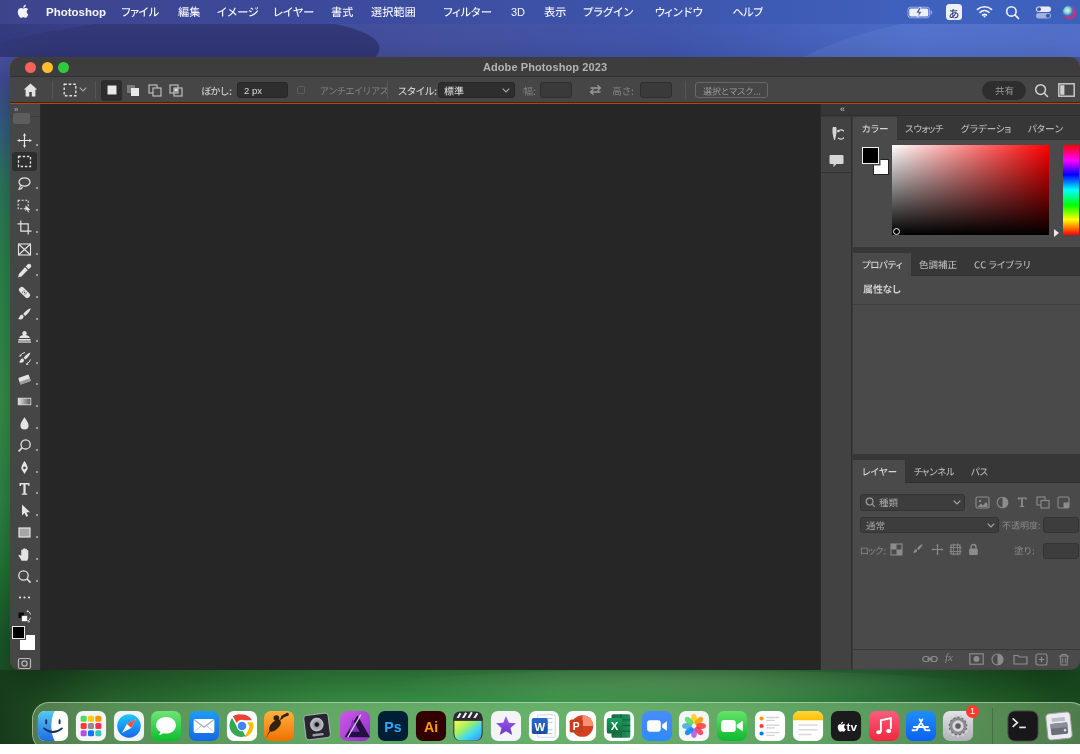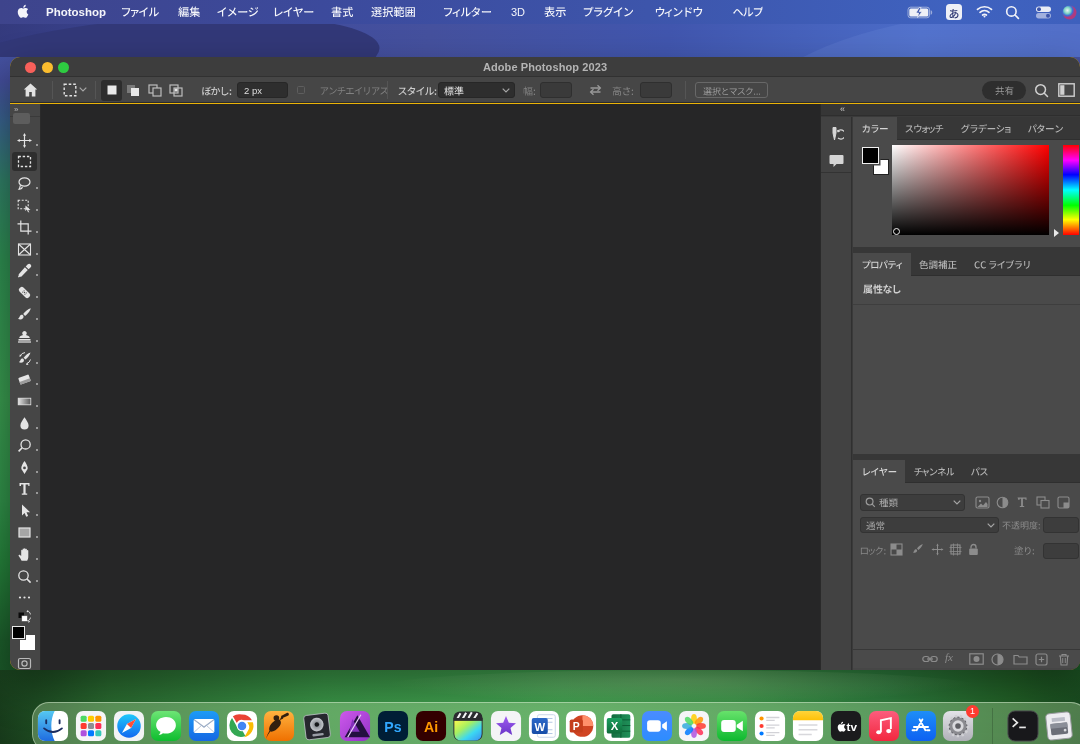--- a/index.html
+++ b/index.html
@@ -21,21 +21,21 @@
 #wp-bot{position:absolute;left:0;top:670px;width:1080px;height:84px;background:
  linear-gradient(180deg,rgba(0,0,0,0) 0%,rgba(0,0,0,.18) 100%),
  linear-gradient(92deg,#1a421e 0%,#2d7434 10%,#3fa24d 30%,#48b258 52%,#42a550 68%,#328843 82%,#246829 94%,#1b5122 100%)}
 #wp-bot:before{content:"";position:absolute;left:380px;top:0;width:600px;height:34px;border-radius:50%;
  background:radial-gradient(ellipse at 50% 30%,rgba(200,235,180,.3),rgba(200,235,180,0) 70%)}
 
 #menubar{position:absolute;left:0;top:0;width:1080px;height:24px;
  background:linear-gradient(90deg,#3e448c 0%,#3c4a9c 30%,#3d55ab 60%,#3f62bf 88%,#3e60bd 100%);
  display:flex;align-items:center;color:#f2f2f6}
 
-#win{position:absolute;left:10px;top:57px;width:1070px;height:613px;background:#eab308;
+#win{position:absolute;left:10px;top:57px;width:1070px;height:613px;background:#c2410c;
  border-radius:10px 10px 10px 10px;box-shadow:0 18px 40px rgba(0,0,0,.45);overflow:hidden}
 #titlebar{position:relative;height:20px;background:#3d3d3d;border-bottom:1px solid #313131}
 .tl{position:absolute;top:4.5px;width:11px;height:11px;border-radius:50%}
 #title{position:absolute;left:0;right:0;top:0;height:20px;line-height:21px;text-align:center;
  font-size:11px;font-weight:bold;color:#b4b4b4;letter-spacing:.1px}
 #options{position:relative;height:26px;background:#464646;border-bottom:1px solid #2b2b2b;
  display:flex;align-items:center}
 .vsep{width:1px;height:18px;background:#555;margin:0}
 .well{background:#2e2e2e;border-radius:3px;border:1px solid #272727}
 #content{position:absolute;left:0;top:47px;right:0;bottom:0;display:flex}

